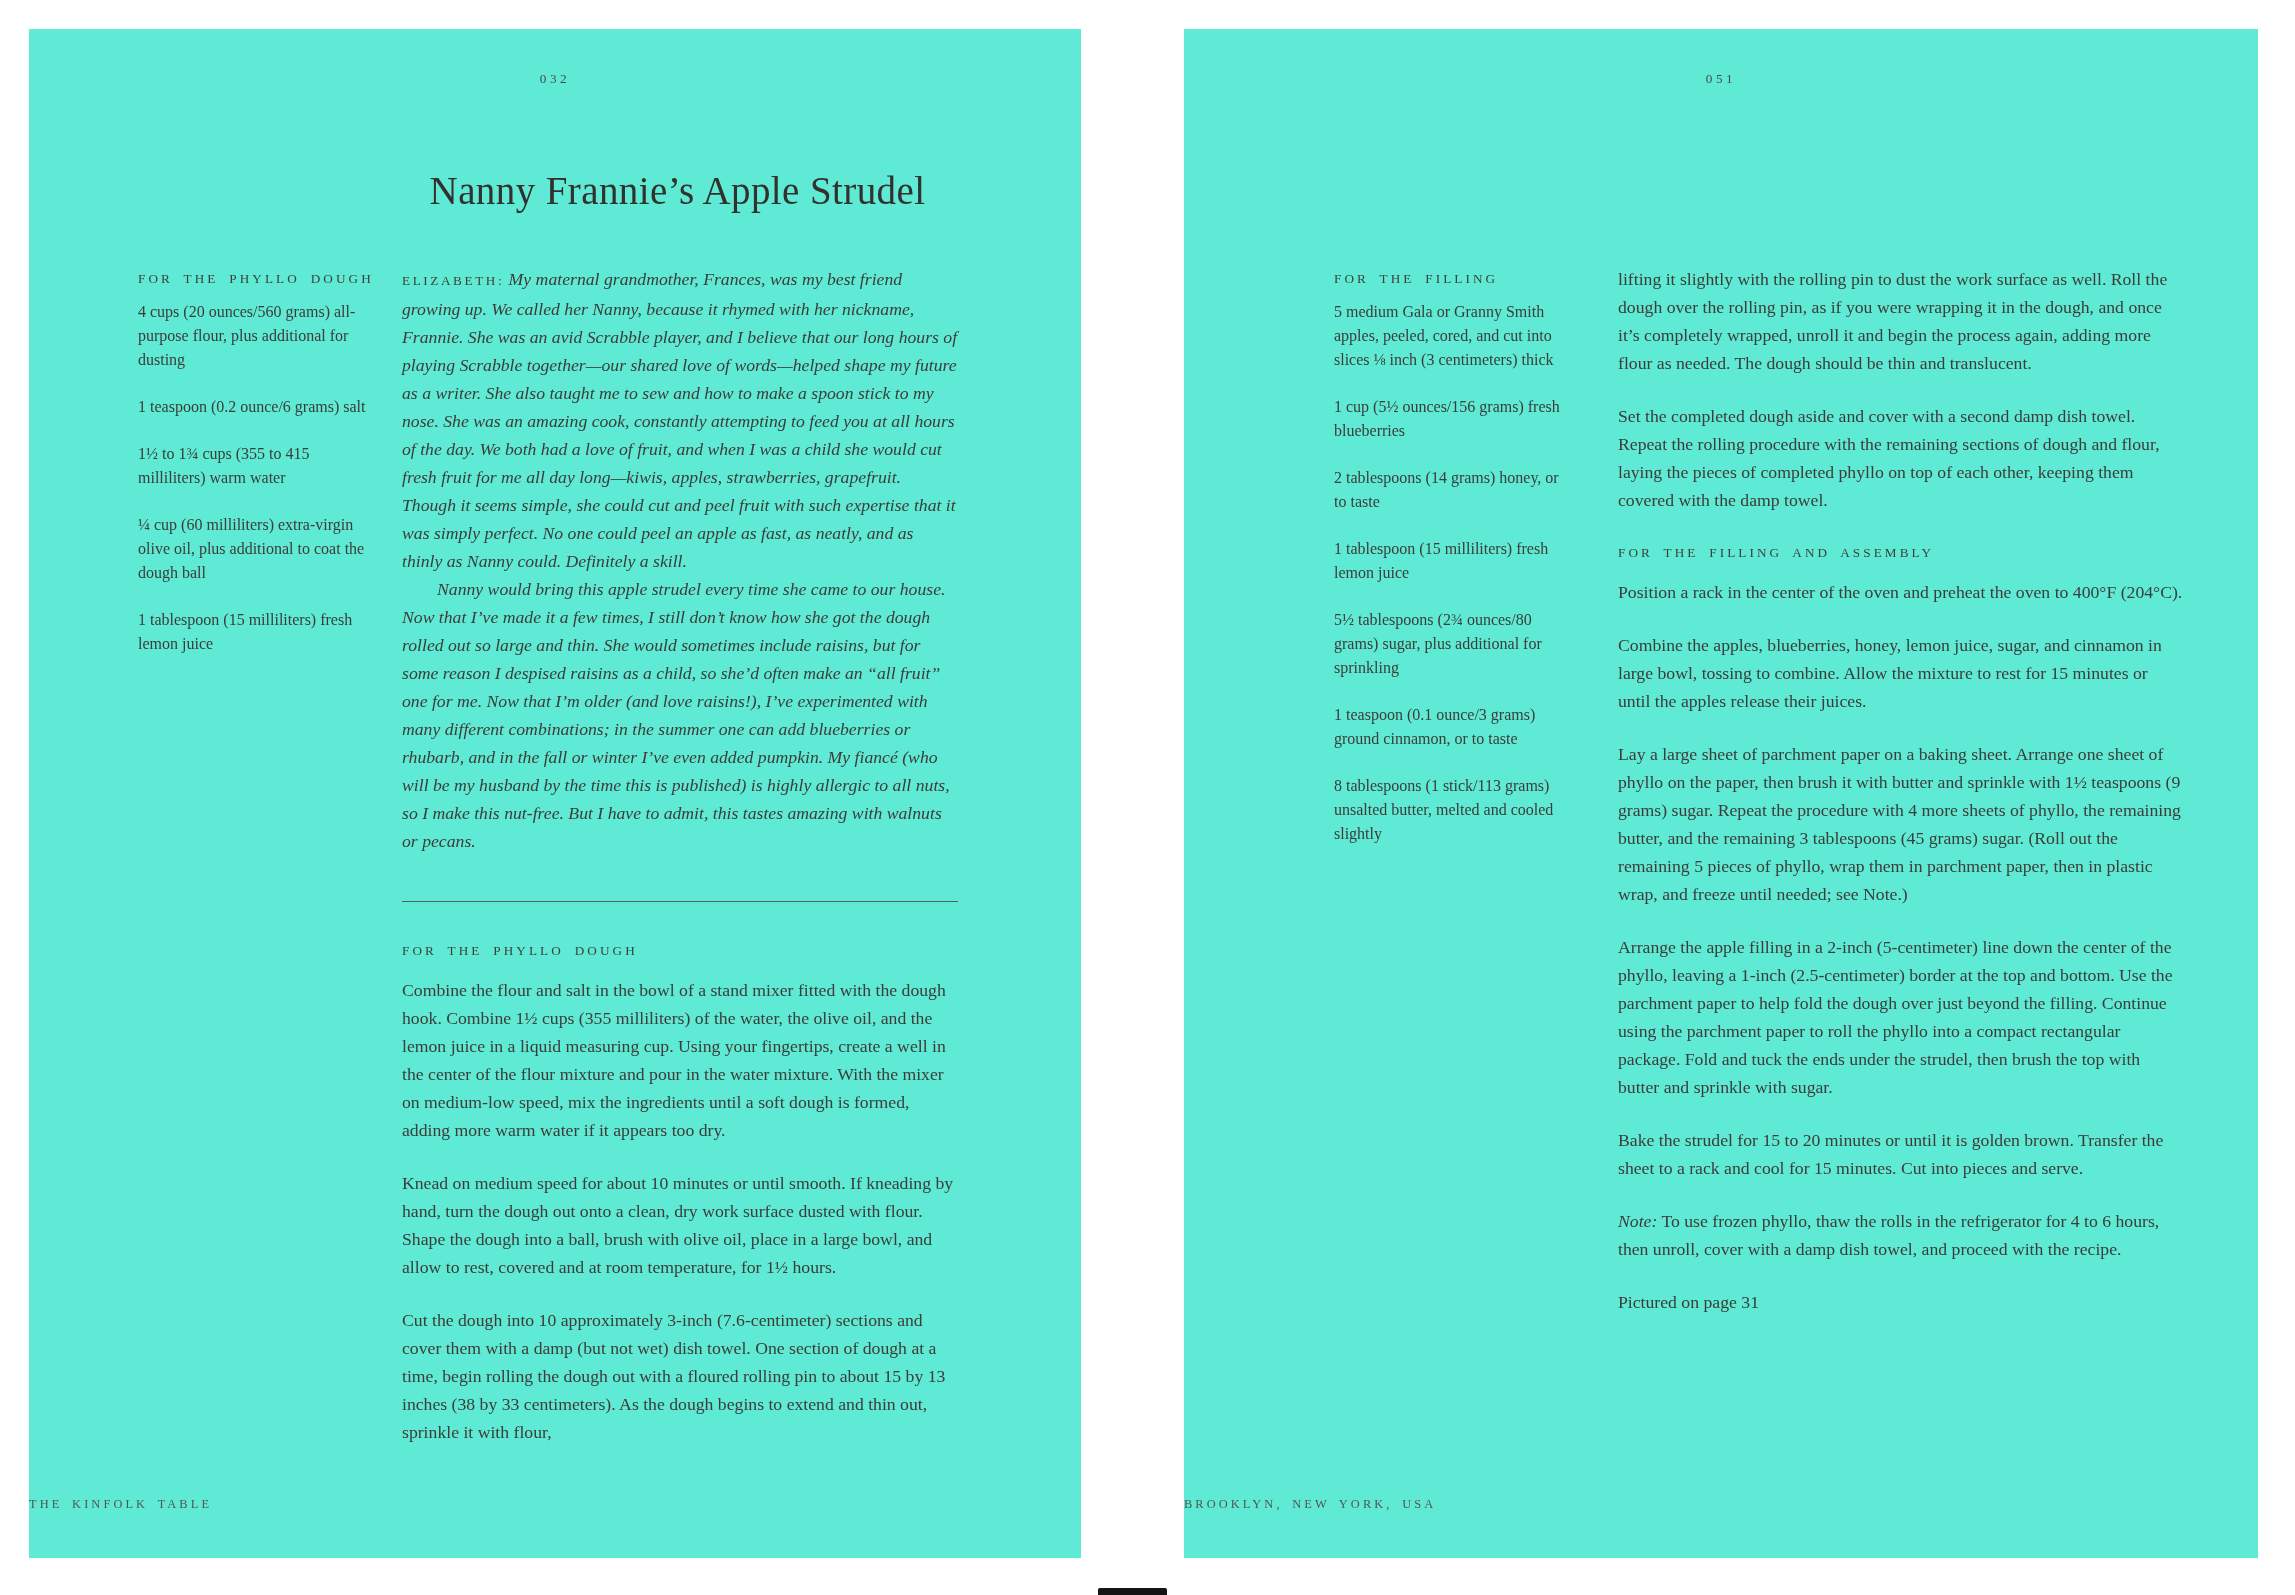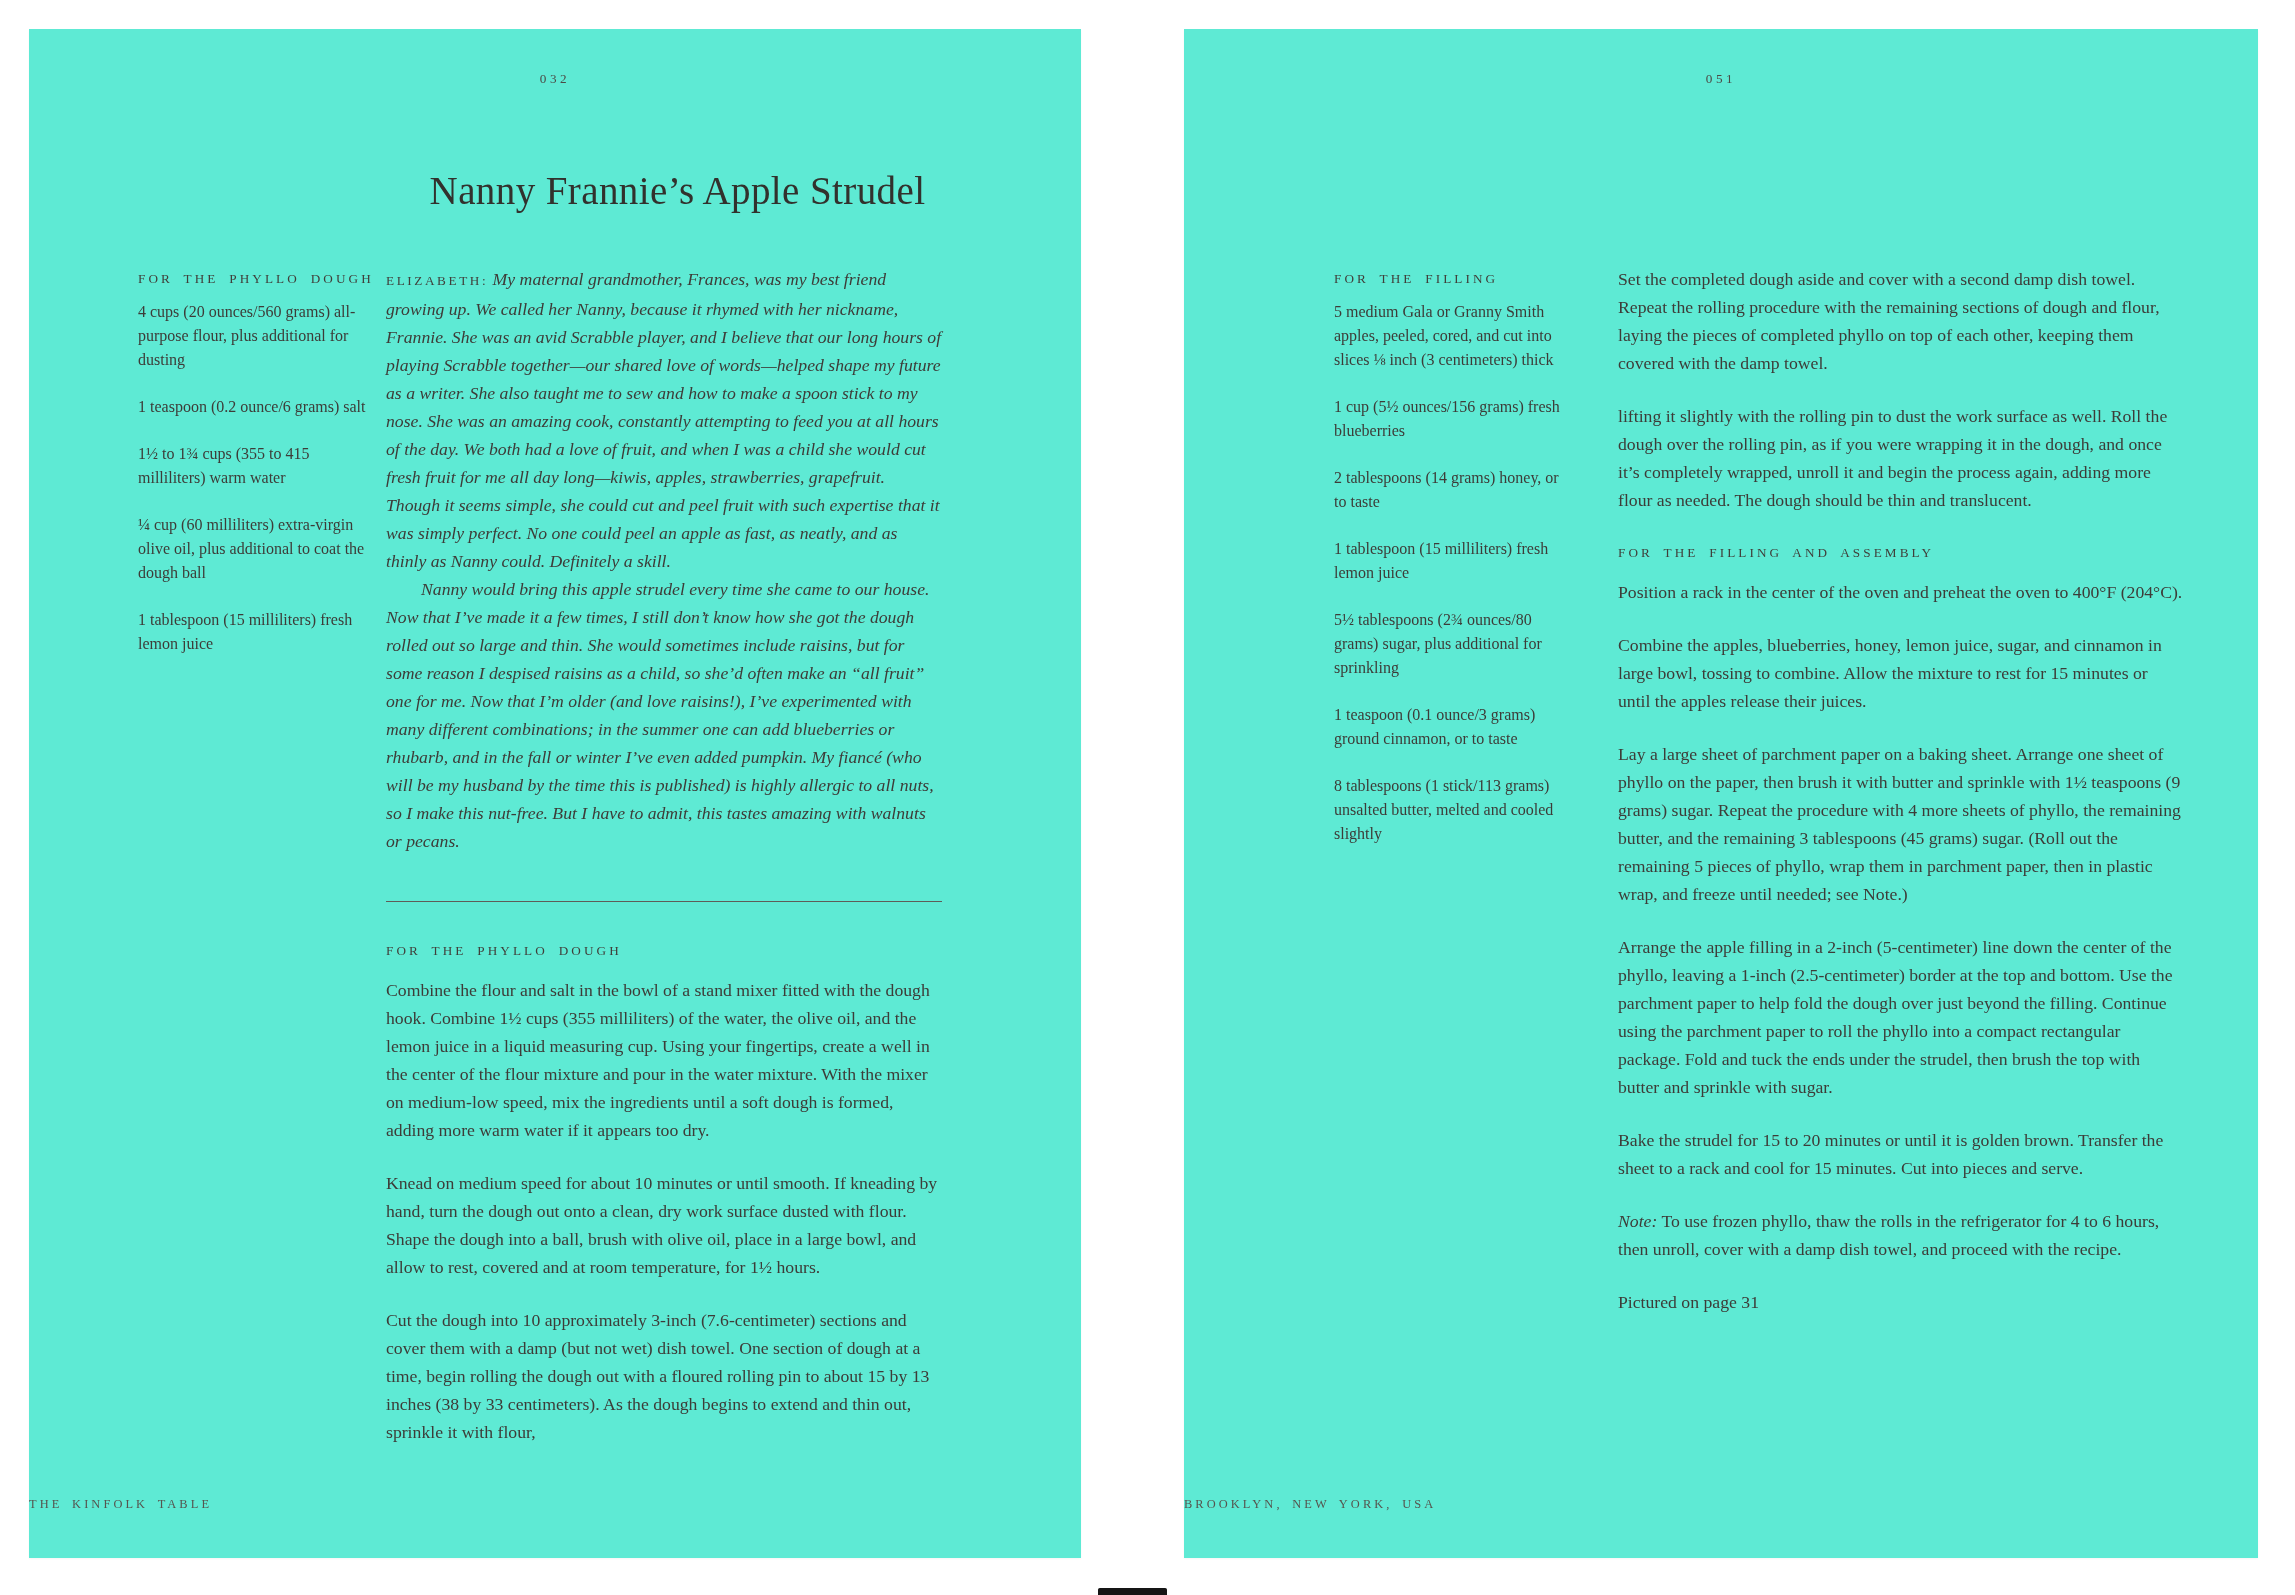--- a/index.html
+++ b/index.html
@@ -27,21 +27,21 @@
   }
 
   .title {
     position:absolute; top:139px; left:357px; width:583px;
     margin:0; text-align:center;
     font-size:39px; font-weight:400; letter-spacing:0.4px;
     color:#32312d;
   }
 
   .content { position:absolute; top:236px; display:flex; }
-  .page.left  .content { left:109px; gap:8px; }
+  .page.left  .content { left:109px; gap:24px; }
   .page.right .content { left:150px; gap:44px; }
 
   .ingcol { width:240px; font-size:16px; line-height:24px; }
   .ingcol p { margin:0 0 23px; }
 
   .bodycol { width:556px; font-size:17.7px; line-height:28px; }
   .page.right .bodycol { width:565px; }
 
   .schead {
     font-size:13.2px; font-weight:400;
@@ -132,22 +132,22 @@
         <p>5 medium Gala or Granny Smith apples, peeled, cored, and cut into slices ⅛ inch (3 centimeters) thick</p>
         <p>1 cup (5½ ounces/156 grams) fresh blueberries</p>
         <p>2 tablespoons (14 grams) honey, or to taste</p>
         <p>1 tablespoon (15 milliliters) fresh lemon juice</p>
         <p>5½ tablespoons (2¾ ounces/80 grams) sugar, plus additional for sprinkling</p>
         <p>1 teaspoon (0.1 ounce/3 grams) ground cinnamon, or to taste</p>
         <p>8 tablespoons (1 stick/113 grams) unsalted butter, melted and cooled slightly</p>
       </aside>
 
       <div class="bodycol">
+        <p class="para">lifting it slightly with the rolling pin to dust the work surface as well. Roll the dough over the rolling pin, as if you were wrapping it in the dough, and once it’s completely wrapped, unroll it and begin the process again, adding more flour as needed. The dough should be thin and translucent.</p>
         <p class="para">Set the completed dough aside and cover with a second damp dish towel. Repeat the rolling procedure with the remaining sections of dough and flour, laying the pieces of completed phyllo on top of each other, keeping them covered with the damp towel.</p>
-        <p class="para">lifting it slightly with the rolling pin to dust the work surface as well. Roll the dough over the rolling pin, as if you were wrapping it in the dough, and once it’s completely wrapped, unroll it and begin the process again, adding more flour as needed. The dough should be thin and translucent.</p>
 
         <h3 class="schead mid">FOR THE FILLING AND ASSEMBLY</h3>
         <p class="para">Position a rack in the center of the oven and preheat the oven to 400°F (204°C).</p>
         <p class="para">Combine the apples, blueberries, honey, lemon juice, sugar, and cinnamon in large bowl, tossing to combine. Allow the mixture to rest for 15 minutes or until the apples release their juices.</p>
         <p class="para">Lay a large sheet of parchment paper on a baking sheet. Arrange one sheet of phyllo on the paper, then brush it with butter and sprinkle with 1½ teaspoons (9 grams) sugar. Repeat the procedure with 4 more sheets of phyllo, the remaining butter, and the remaining 3 tablespoons (45 grams) sugar. (Roll out the remaining 5 pieces of phyllo, wrap them in parchment paper, then in plastic wrap, and freeze until needed; see Note.)</p>
         <p class="para">Arrange the apple filling in a 2-inch (5-centimeter) line down the center of the phyllo, leaving a 1-inch (2.5-centimeter) border at the top and bottom. Use the parchment paper to help fold the dough over just beyond the filling. Continue using the parchment paper to roll the phyllo into a compact rectangular package. Fold and tuck the ends under the strudel, then brush the top with butter and sprinkle with sugar.</p>
         <p class="para">Bake the strudel for 15 to 20 minutes or until it is golden brown. Transfer the sheet to a rack and cool for 15 minutes. Cut into pieces and serve.</p>
 
         <p class="para"><span class="ital">Note:</span> <span>To use frozen phyllo, thaw the rolls in the refrigerator for 4 to 6 hours, then unroll, cover with a damp dish towel, and proceed with the recipe.</span></p>
 

